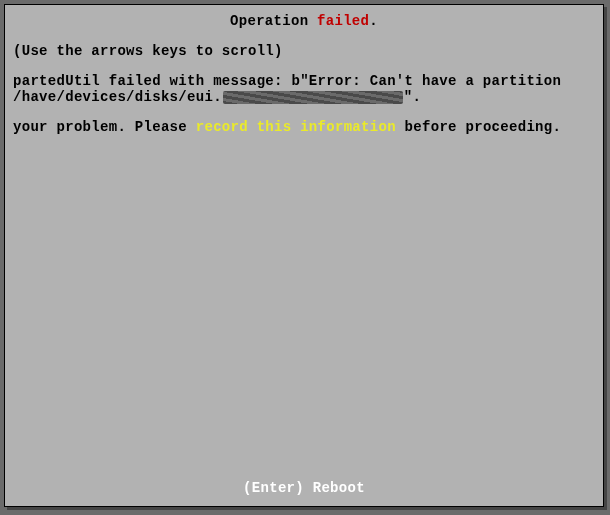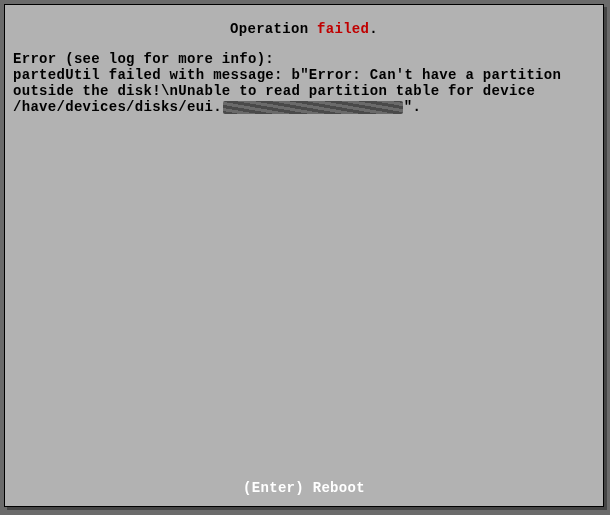--- a/index.html
+++ b/index.html
@@ -25,21 +25,20 @@
       bottom: 8px;
       background: #b2b2b2;
       border: 1px solid #000;
       box-shadow: 3px 3px 0 rgba(0,0,0,0.35);
       padding: 8px 8px 8px 8px;
     }
     .inner {
       width: 100%;
       height: 100%;
       color: #000;
-      margin-top: 8px;
     }
     .title-line {
       text-align: center;
       font-weight: bold;
       margin-bottom: 14px;
       color: #000;
     }
     .failed {
       color: #c00000;
       font-weight: bold;
@@ -79,30 +78,32 @@
 
 <div class="dialog">
   <div class="inner">
 
     <div class="title-line">
       <span>Operation </span><span class="failed">failed</span><span>.</span>
     </div>
 
     <div class="body-text">
 
+      <div class="para">(Use the arrows keys to scroll)</div>
 
       <div class="para">
-        <div>Error (see log for more info):</div>
         <div>partedUtil failed with message: b"Error: Can't have a partition</div>
-        <div>outside the disk!\nUnable to read partition table for device</div>
         <div>
           <span>/have/devices/disks/eui.</span><span class="redacted"></span><span>".</span>
         </div>
       </div>
 
       <div class="para">
+        <div>
+          <span>your problem. Please </span><span class="highlight">record this information</span><span> before proceeding.</span>
+        </div>
       </div>
     </div>
 
     <div class="footer">(Enter) Reboot</div>
 
   </div>
 </div>
 
 </body></html>

